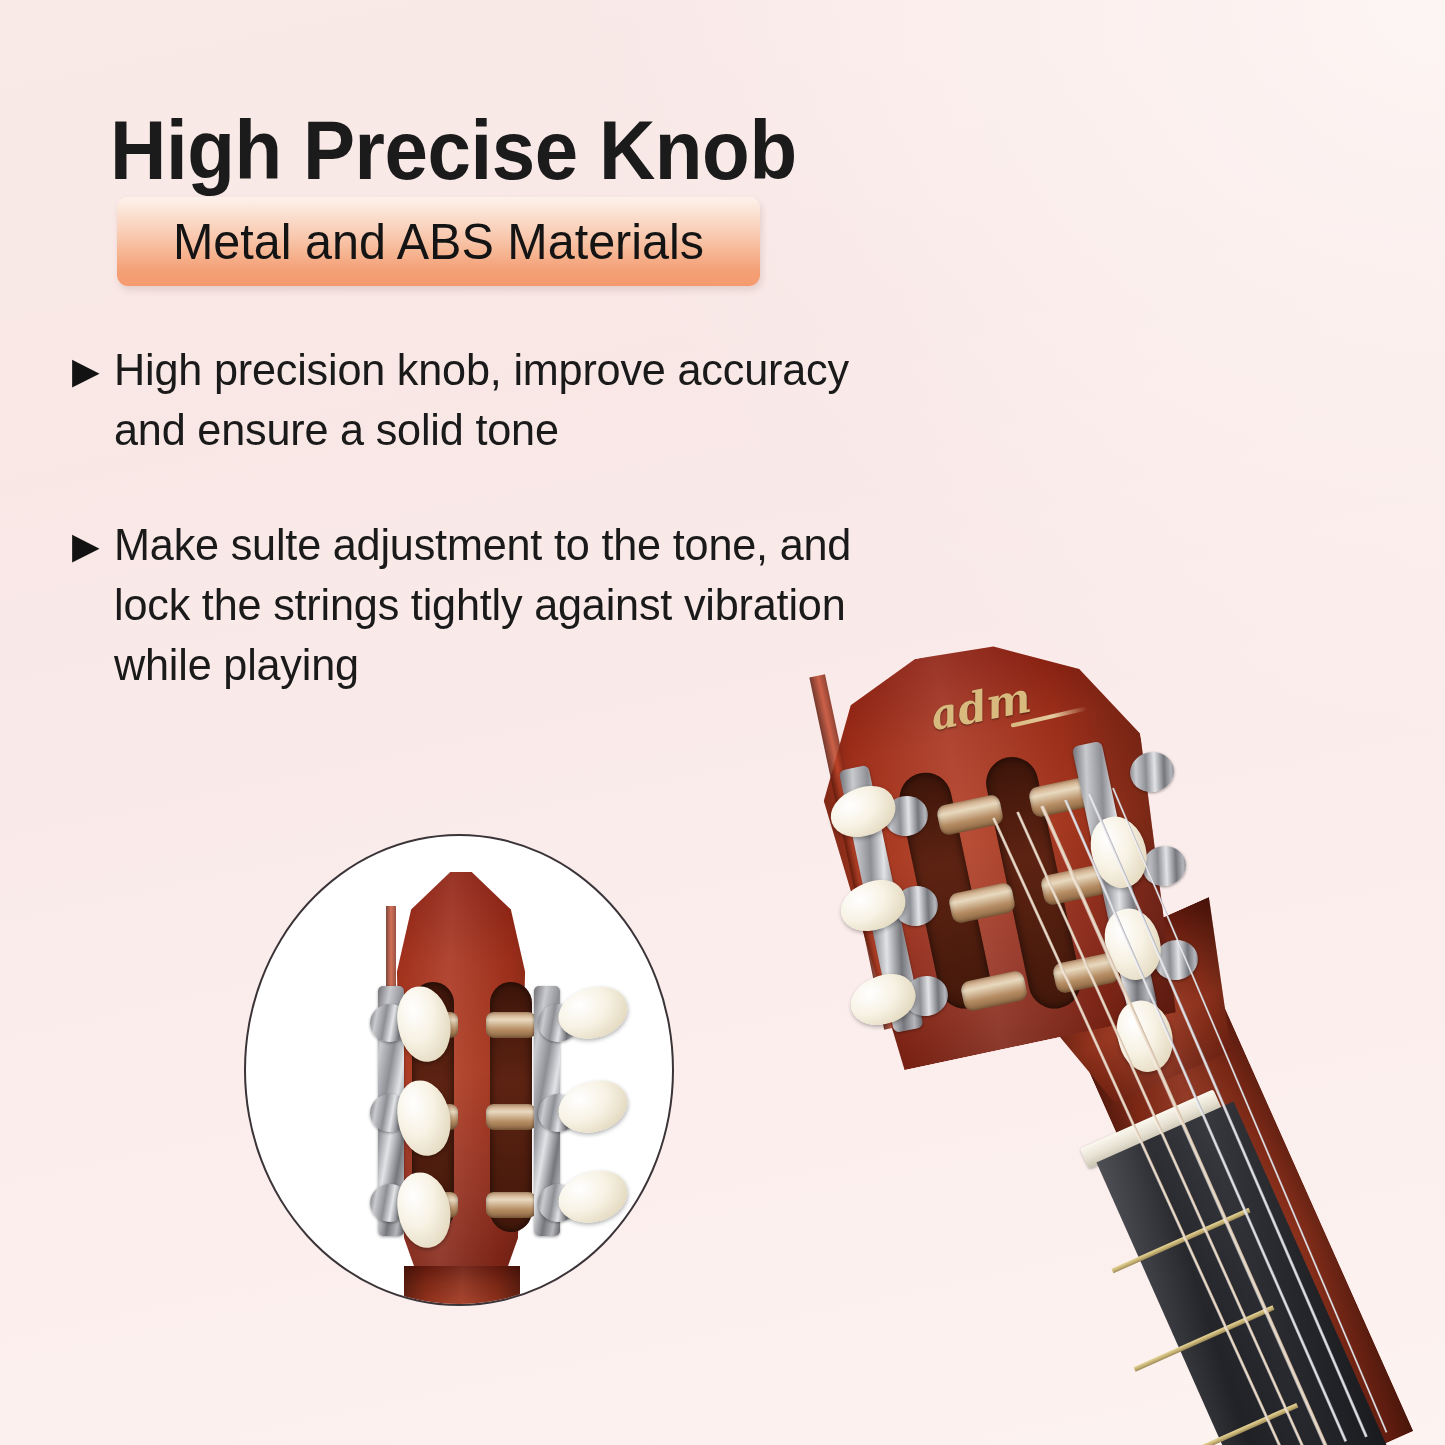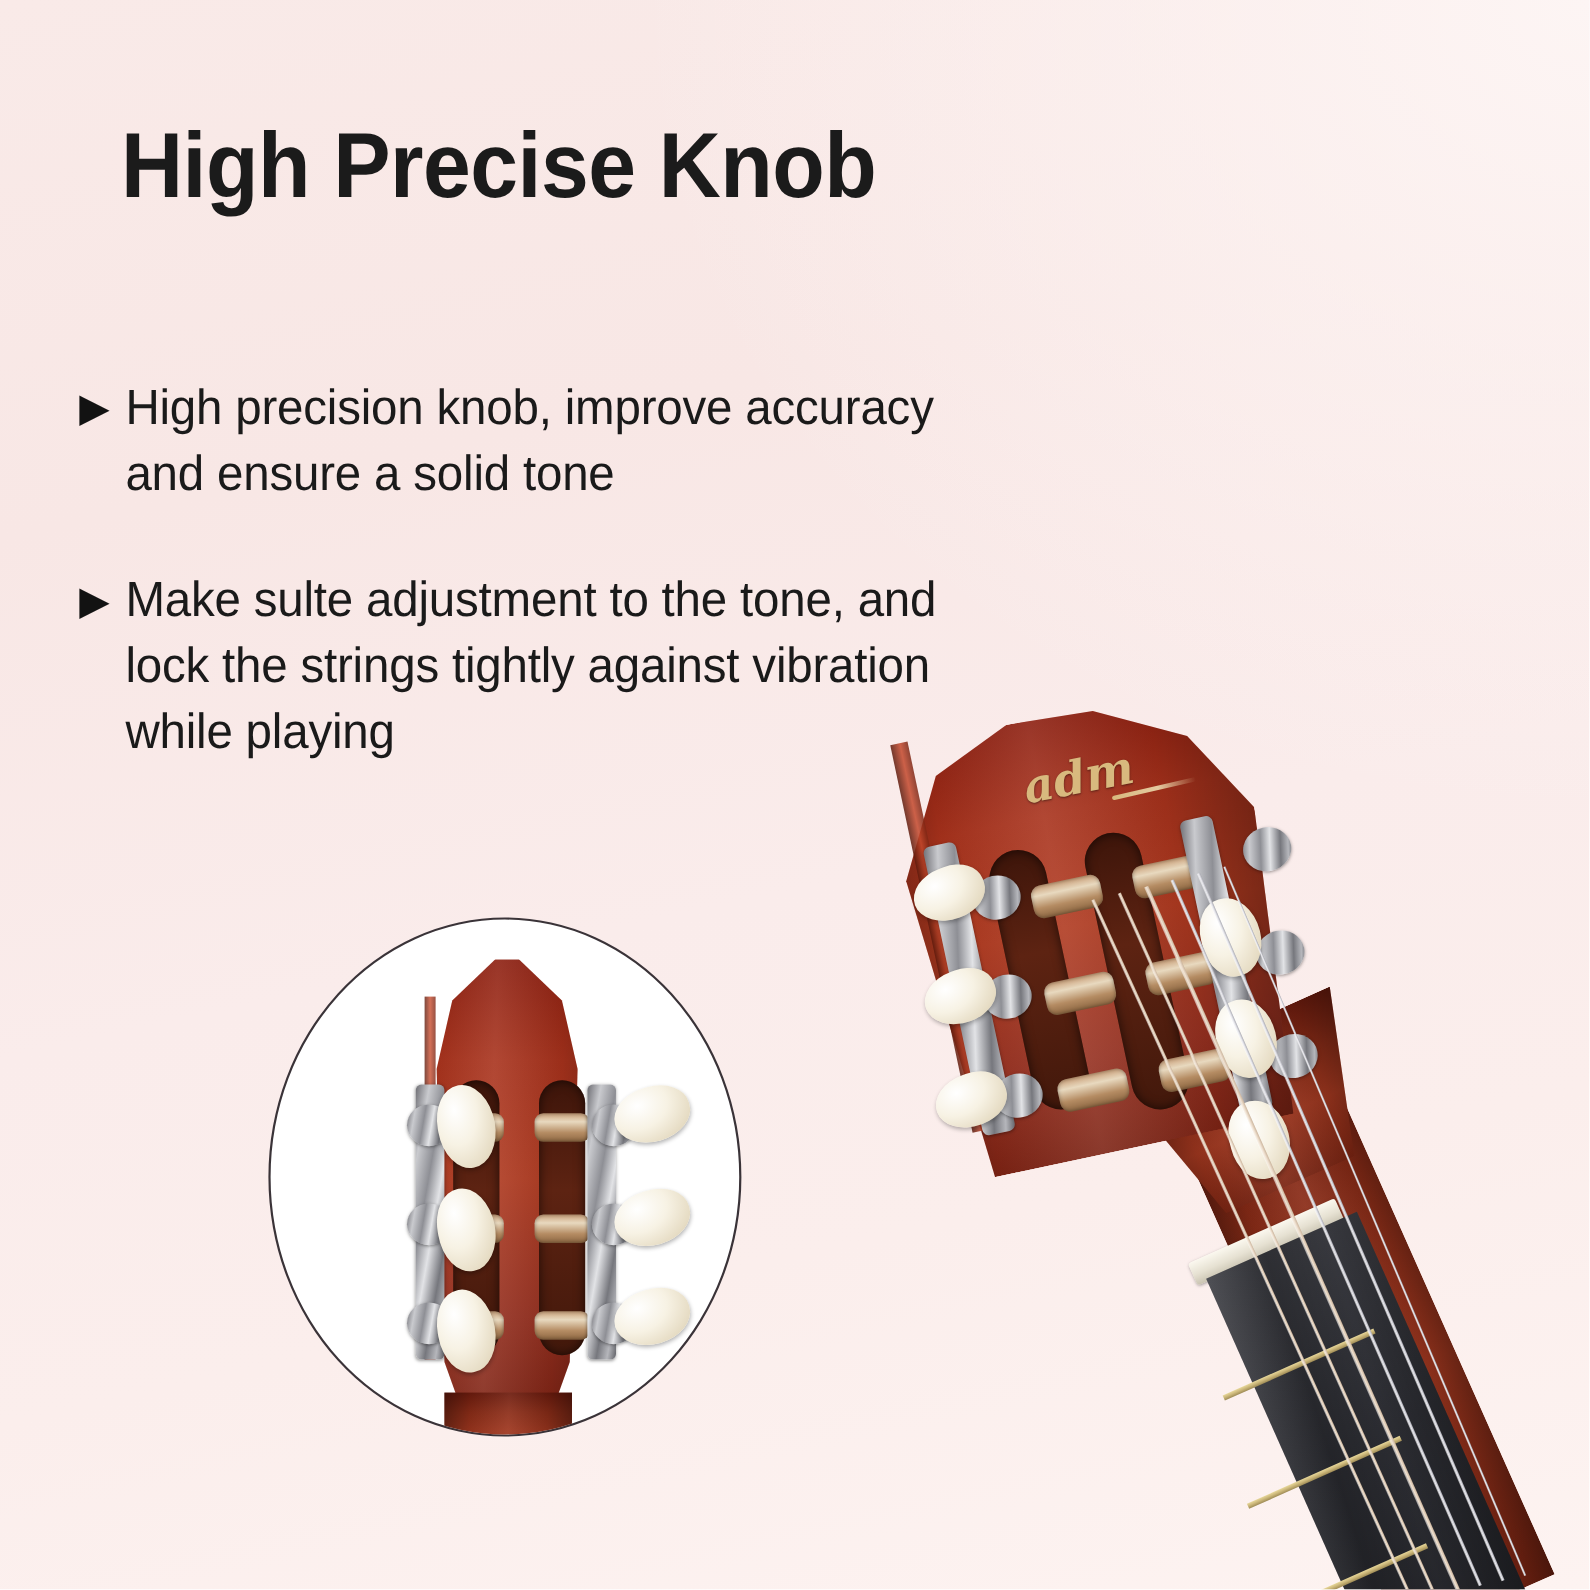--- a/index.html
+++ b/index.html
@@ -315,20 +315,23 @@
         <div class="button-cream" style="position:absolute;left:312px;top:336px;width:70px;height:50px;
                     border-radius:50% 48% 50% 52%;transform:rotate(-16deg);"></div>
 
         <div class="wood-dark" style="position:absolute;left:158px;top:430px;width:116px;height:60px;"></div>
       </div>
     </div>
   </div>
 
   <h1 class="headline">High Precise Knob</h1>
 
+  <div class="badge">
+    <div class="badge-label">Metal and ABS Materials</div>
+  </div>
 
   <div class="bullets">
     <div class="bullet">
       <span class="bullet-marker">▶</span>
       <span class="bullet-text">High precision knob, improve accuracy and ensure a solid tone</span>
     </div>
     <div class="bullet">
       <span class="bullet-marker">▶</span>
       <span class="bullet-text">Make sulte adjustment to the tone, and lock the strings tightly against vibration while playing</span>
     </div>

